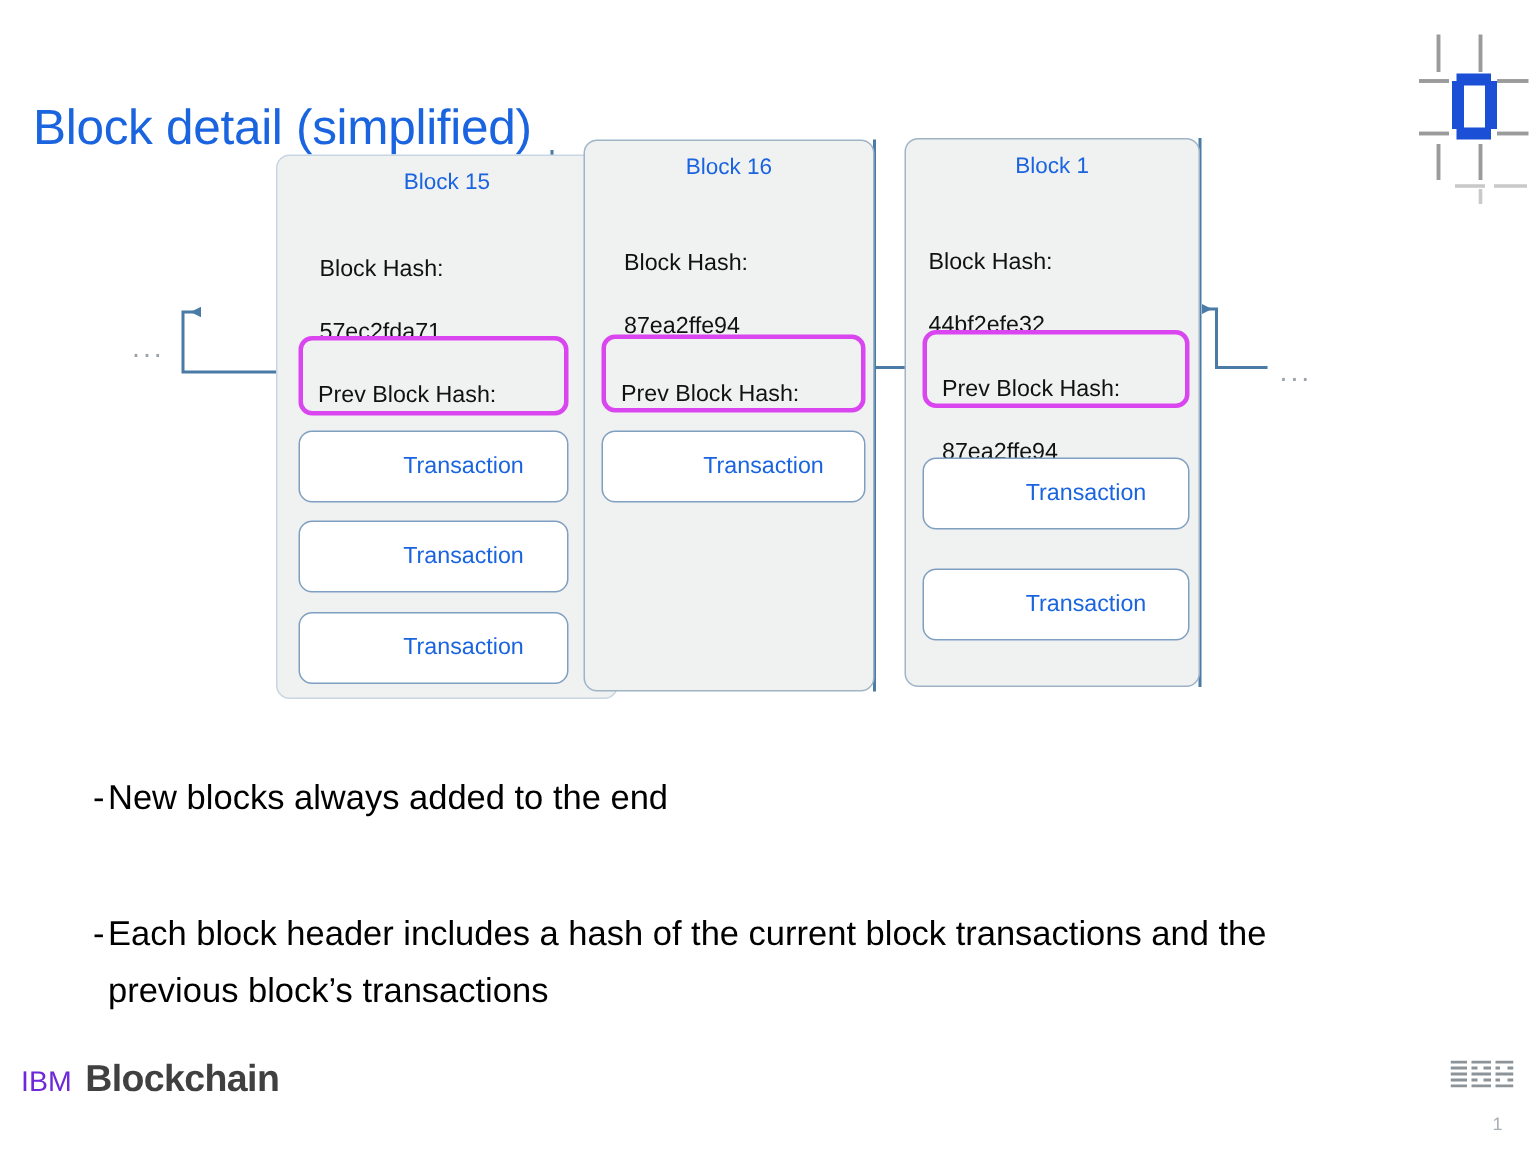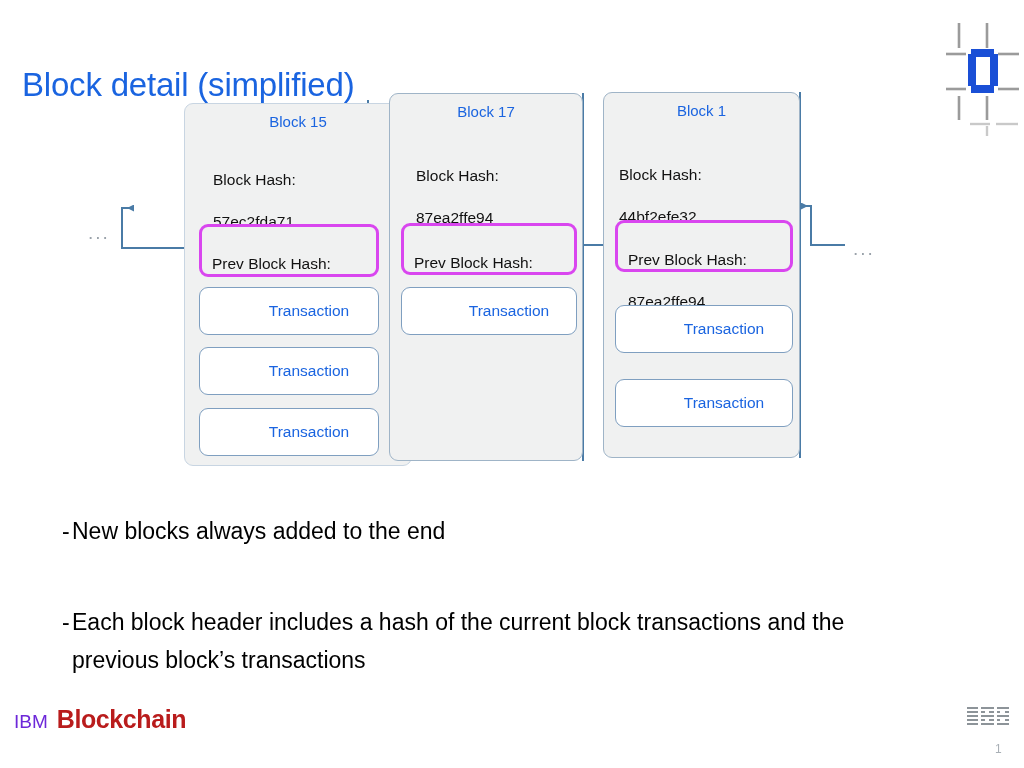--- a/index.html
+++ b/index.html
@@ -130,21 +130,21 @@
     font-family: "Liberation Sans", sans-serif;
     font-size: 19px;
     letter-spacing: 0px;
     color: #6d28d9;
     font-weight: 400;
     text-align: center;
   }
   #ibm-blockchain .bc-word {
     font-size: 25px;
     font-weight: 700;
-    color: #b91c1c;
+    color: #404040;
     letter-spacing: -0.4px;
   }
 
   
   #ibm-mark {
     position: absolute;
     left: 967px;
     top: 707px;
   }
   #page-number {
@@ -232,21 +232,21 @@
     <div class="prev-box" style="left:14px; top:120px; width:180px; height:53px;">
       <span>Prev Block Hash:</span><br>
       <span>d68b2f0a3b</span>
     </div>
     <div class="tx-box" style="left:14px; top:183px; width:180px; height:48px;">Transaction</div>
     <div class="tx-box" style="left:14px; top:243px; width:180px; height:48px;">Transaction</div>
     <div class="tx-box" style="left:14px; top:304px; width:180px; height:48px;">Transaction</div>
   </div>
 
   <div class="block" style="left:389px; top:93px; width:194px; height:368px;">
-    <div class="block-title" style="top:9px;">Block 17</div>
+    <div class="block-title" style="top:9px;">Block 16</div>
     <div class="block-hash" style="left:26px; top:50px;">
       <span>Block Hash:</span><br>
       <span>87ea2ffe94</span>
     </div>
     <div class="prev-box" style="left:11px; top:129px; width:176px; height:52px;">
       <span>Prev Block Hash:</span><br>
       <span>57ec2fda71</span>
     </div>
     <div class="tx-box" style="left:11px; top:193px; width:176px; height:48px;">Transaction</div>
   </div>

